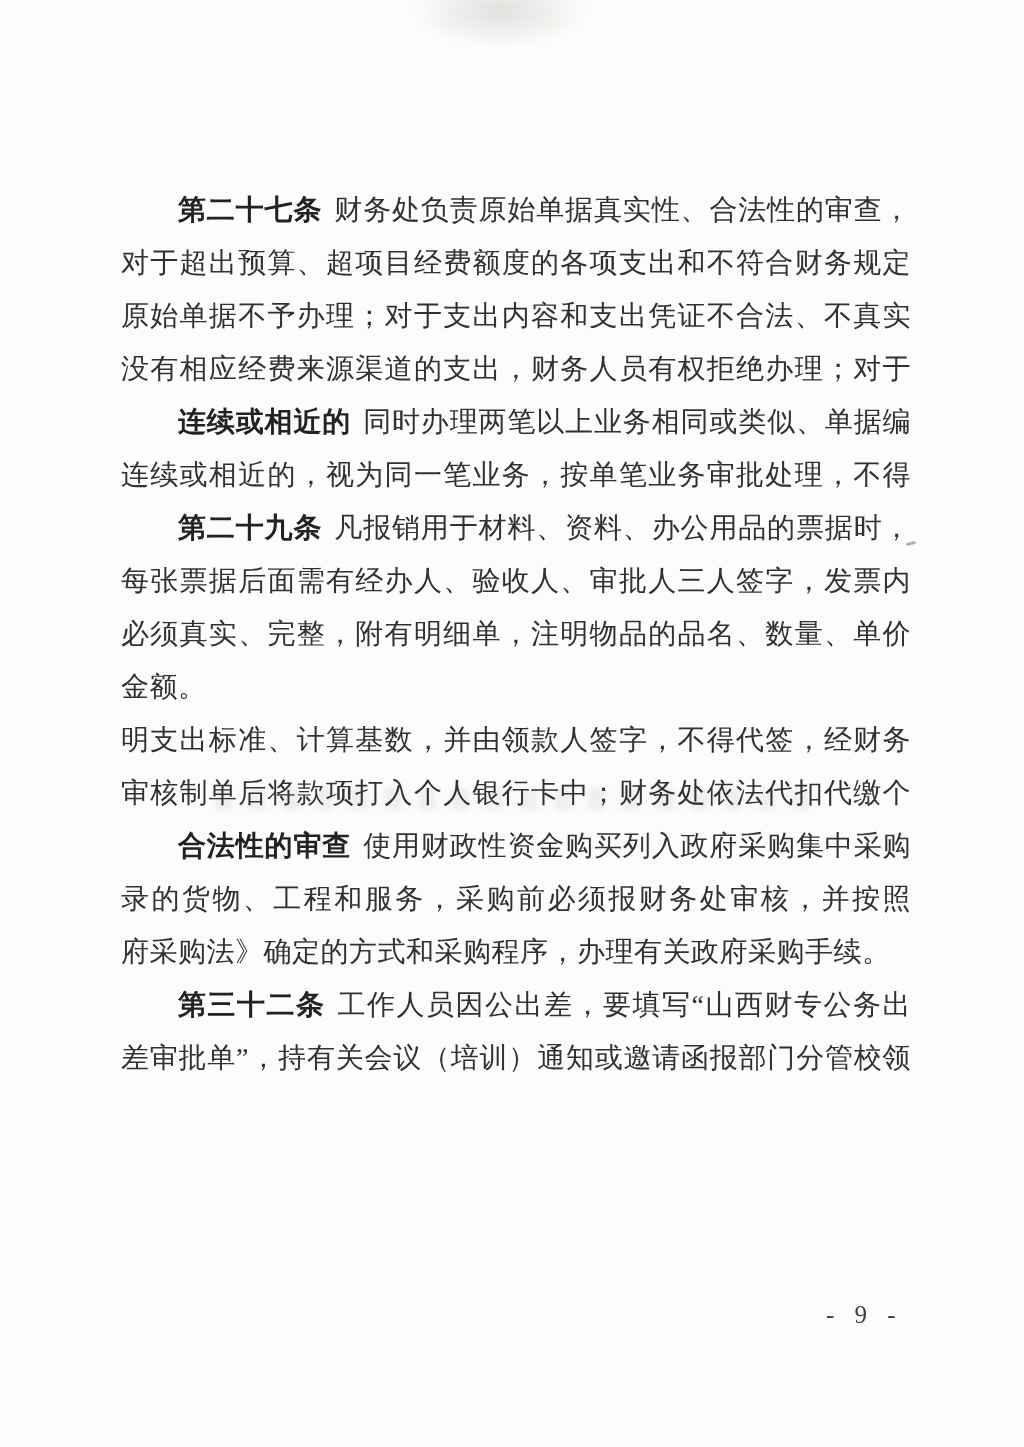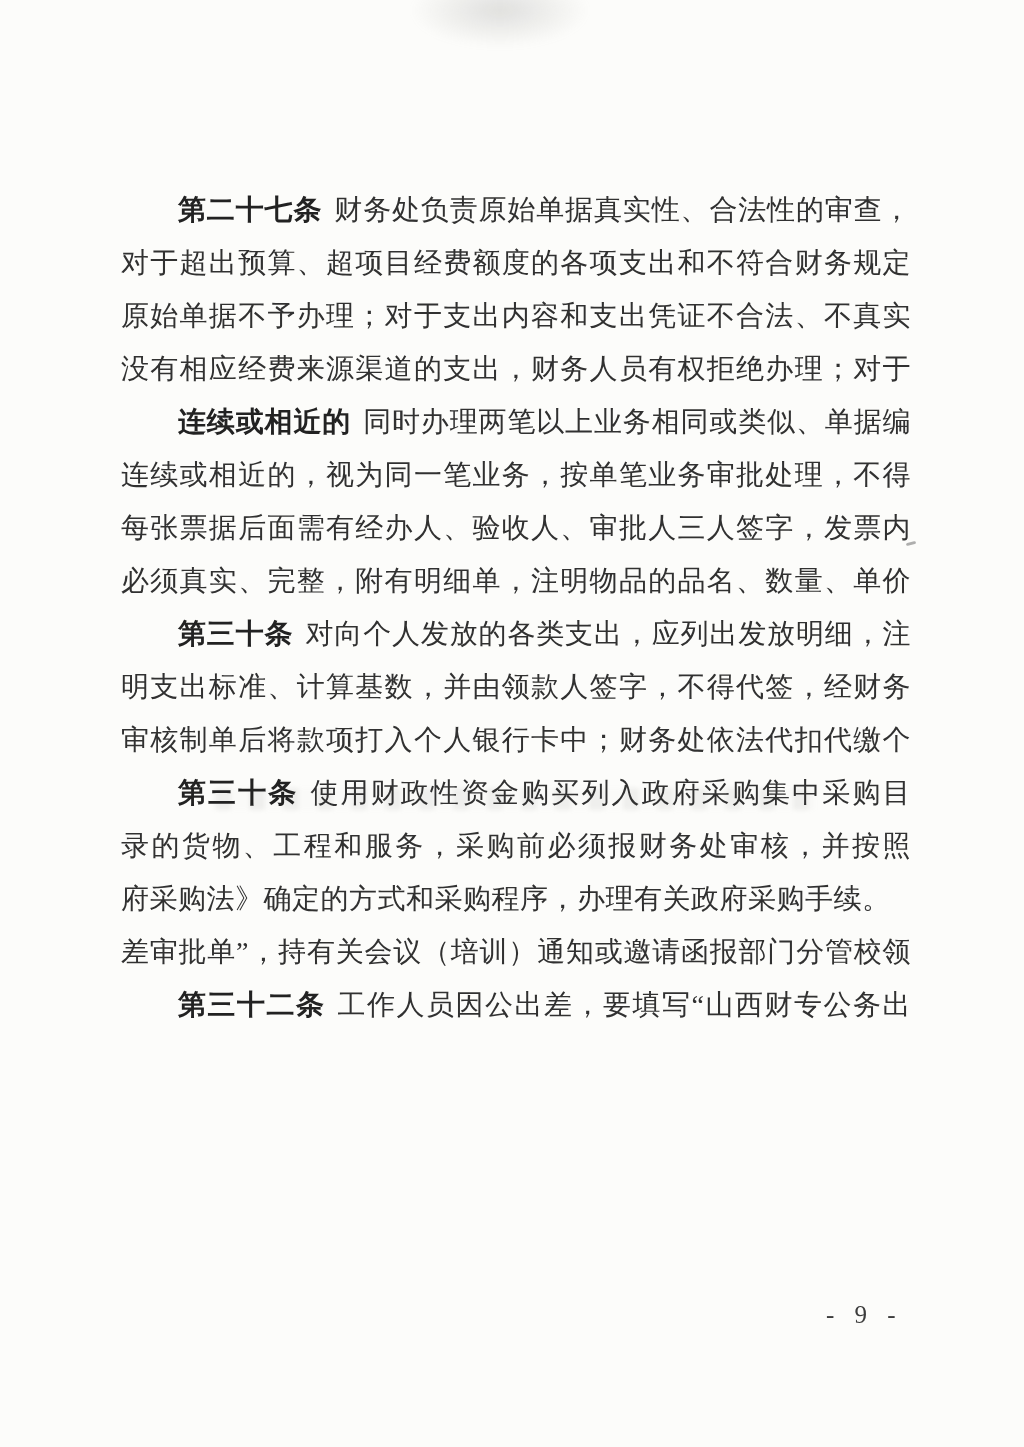--- a/index.html
+++ b/index.html
@@ -101,33 +101,34 @@
         <div class="line first"><span class="term">第二十七条</span>财务处负责原始单据真实性、合法性的审查，</div>
         <div class="line">对于超出预算、超项目经费额度的各项支出和不符合财务规定的</div>
         <div class="line">原始单据不予办理；对于支出内容和支出凭证不合法、不真实或</div>
         <div class="line">没有相应经费来源渠道的支出，财务人员有权拒绝办理；对于手</div>
       </div>
       <div class="paragraph">
         <div class="line first"><span class="term">连续或相近的</span>同时办理两笔以上业务相同或类似、单据编号</div>
         <div class="line">连续或相近的，视为同一笔业务，按单笔业务审批处理，不得将</div>
       </div>
       <div class="paragraph">
+        <div class="line first"><span class="term">第二十九条</span>凡报销用于材料、资料、办公用品的票据时，</div>
         <div class="line">每张票据后面需有经办人、验收人、审批人三人签字，发票内容</div>
         <div class="line">必须真实、完整，附有明细单，注明物品的品名、数量、单价和</div>
+        <div class="line endline">金额。</div>
       </div>
       <div class="paragraph">
-        <div class="line first"><span class="term">第三十条</span>对向个人发放的各类支出，应列出发放明细，注</div>
         <div class="line">明支出标准、计算基数，并由领款人签字，不得代签，经财务处</div>
         <div class="line">审核制单后将款项打入个人银行卡中；财务处依法代扣代缴个人</div>
       </div>
       <div class="paragraph">
-        <div class="line first"><span class="term">第三十条</span>使用财政性资金购买列入政府采购集中采购目</div>
+        <div class="line first"><span class="term">合法性的审查</span>使用财政性资金购买列入政府采购集中采购目</div>
         <div class="line">录的货物、工程和服务，采购前必须报财务处审核，并按照《政</div>
         <div class="line endline">府采购法》确定的方式和采购程序，办理有关政府采购手续。</div>
       </div>
       <div class="paragraph">
+        <div class="line first"><span class="term">第三十二条</span>工作人员因公出差，要填写“山西财专公务出</div>
         <div class="line">差审批单”，持有关会议（培训）通知或邀请函报部门分管校领</div>
-        <div class="line first"><span class="term">第三十二条</span>工作人员因公出差，要填写“山西财专公务出</div>
       </div>
     </div>
 
   <div class="page-number">- 9 -</div>
 </div>
 
 </body></html>

